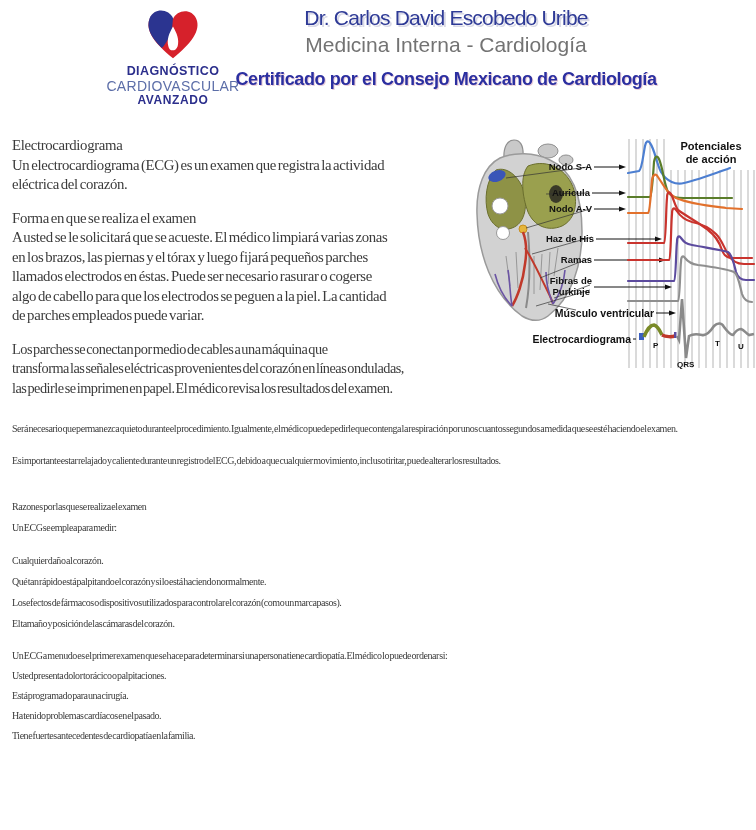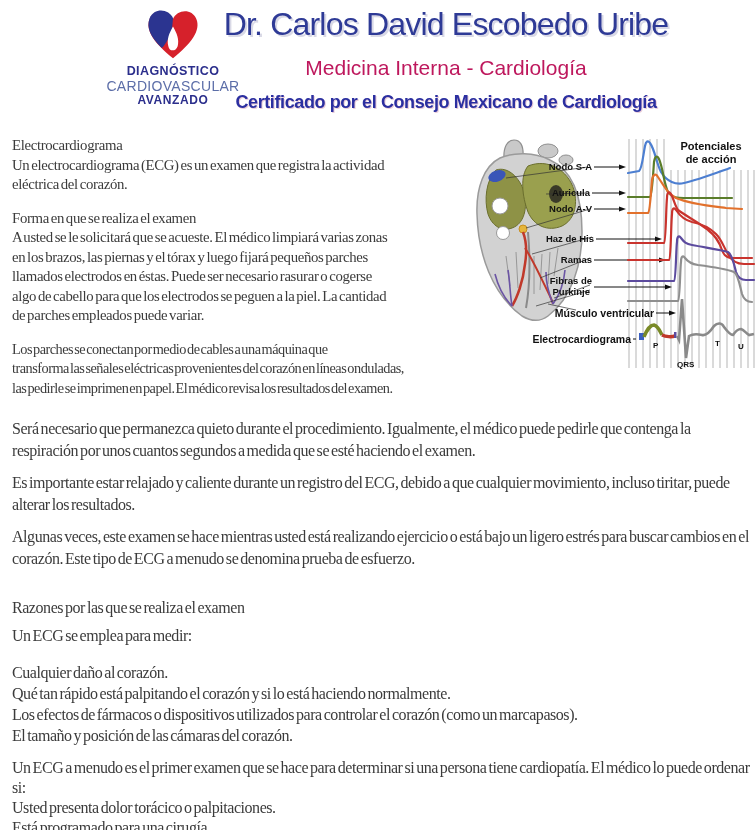--- a/index.html
+++ b/index.html
@@ -10,38 +10,38 @@
   .header{position:relative;height:132px;}
   .logo{position:absolute;left:104px;top:6px;width:138px;text-align:center;
         font-family:"Liberation Sans",sans-serif;line-height:1.15;}
   .logo svg{display:block;margin:0 auto 2px auto;}
   .logo-l1{font-size:12.5px;font-weight:700;color:#2b2e8c;letter-spacing:.4px;}
   .logo-l2{font-size:14px;font-weight:400;color:#5c6ea8;letter-spacing:.3px;}
   .logo-l3{font-size:12px;font-weight:700;color:#2b2e8c;letter-spacing:.6px;}
 
   .titles{position:absolute;left:222px;top:6px;width:448px;text-align:center;
           font-family:"Liberation Sans",sans-serif;}
-  .doc-title{font-size:32px;font-weight:400;color:#2e3a96;letter-spacing:-0.8px;
+  .doc-title{font-size:21px;font-weight:400;color:#2e3a96;letter-spacing:-0.8px;
              text-shadow:2px 2px 0 #d9d9e6;white-space:nowrap;}
-  .doc-sub{font-size:21px;font-weight:400;color:#be185d;margin-top:13px;}
+  .doc-sub{font-size:21px;font-weight:400;color:#737373;margin-top:3px;}
   .doc-cert{font-size:18px;font-weight:700;color:#2b2fa0;letter-spacing:-0.4px;
             margin-top:12px;text-shadow:1px 1px 0 #e9ccd9;white-space:nowrap;}
 
   
   .content{position:relative;padding:4px 0 0 12px;}
   .figure{float:right;width:286px;height:240px;margin:0 0 6px 6px;}
   .figure svg{width:286px;height:240px;display:block;}
 
   .content p{white-space:pre-line;margin:0;color:#3b3b3b;}
   .col p{font-size:14.8px;line-height:19.5px;letter-spacing:-0.35px;word-spacing:-1.5px;
          margin-bottom:14px;}
   .col p.p3{font-size:14.3px;letter-spacing:-0.5px;word-spacing:-2px;margin-bottom:20px;}
-  .wide{font-size:16px;line-height:22px;letter-spacing:-0.45px;word-spacing:-1.6px;
+  .wide{font-size:10px;line-height:22px;letter-spacing:-0.45px;word-spacing:-1.6px;
         color:#454545;margin-bottom:10px !important;padding-right:6px;}
-  .wide.p7{line-height:28px;margin-bottom:12px !important;margin-top:24px;}
+  .wide.p7{line-height:21px;margin-bottom:12px !important;margin-top:24px;}
   .wide.p8{line-height:21px;margin-bottom:12px !important;}
   .wide.p9{line-height:20px;margin-bottom:0 !important;}
 
   
   .figure text{font-family:"Liberation Sans",sans-serif;fill:#111;}
   .dlabel{font-size:9.5px;font-weight:700;}
   .dlabel-big{font-size:10.5px;font-weight:700;}
   .dtitle{font-size:11px;font-weight:700;text-anchor:middle;}
   .ecglab{font-size:8px;font-weight:700;}
 </style>
@@ -180,21 +180,20 @@
 llamados electrodos en éstas. Puede ser necesario rasurar o cogerse
 algo de cabello para que los electrodos se peguen a la piel. La cantidad
 de parches empleados puede variar.</p>
       <p class="p3">Los parches se conectan por medio de cables a una máquina que
 transforma las señales eléctricas provenientes del corazón en líneas onduladas,
 las pedirle se imprimen en papel. El médico revisa los resultados del examen.</p>
     </div>
 
     <p class="wide p4">Será necesario que permanezca quieto durante el procedimiento. Igualmente, el médico puede pedirle que contenga la respiración por unos cuantos segundos a medida que se esté haciendo el examen.</p>
     <p class="wide p5">Es importante estar relajado y caliente durante un registro del ECG, debido a que cualquier movimiento, incluso tiritar, puede alterar los resultados.</p>
-    <p class="wide p6">Algunas veces, este examen se hace mientras usted está realizando ejercicio o está bajo un ligero estrés para buscar cambios en el corazón. Este tipo de ECG a menudo se denomina prueba de esfuerzo.</p>
     <p class="wide p7">Razones por las que se realiza el examen
 Un ECG se emplea para medir:</p>
     <p class="wide p8">Cualquier daño al corazón.
 Qué tan rápido está palpitando el corazón y si lo está haciendo normalmente.
 Los efectos de fármacos o dispositivos utilizados para controlar el corazón (como un marcapasos).
 El tamaño y posición de las cámaras del corazón.</p>
     <p class="wide p9">Un ECG a menudo es el primer examen que se hace para determinar si una persona tiene cardiopatía. El médico lo puede ordenar si:
 Usted presenta dolor torácico o palpitaciones.
 Está programado para una cirugía.
 Ha tenido problemas cardíacos en el pasado.

